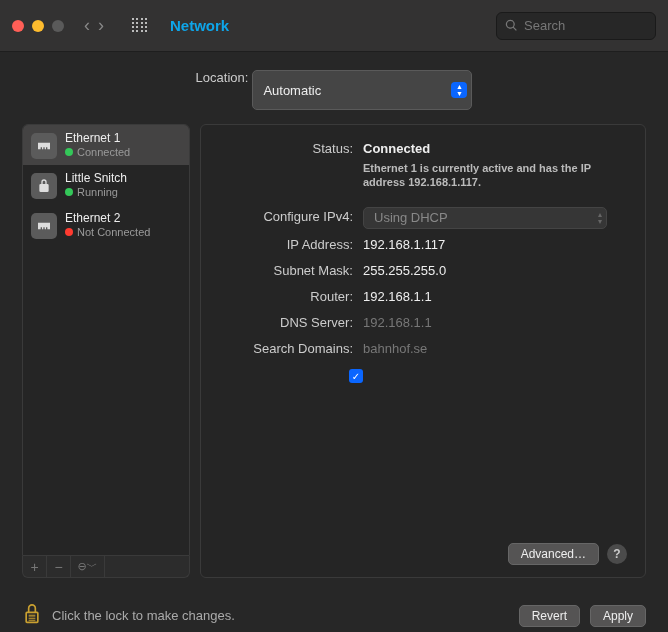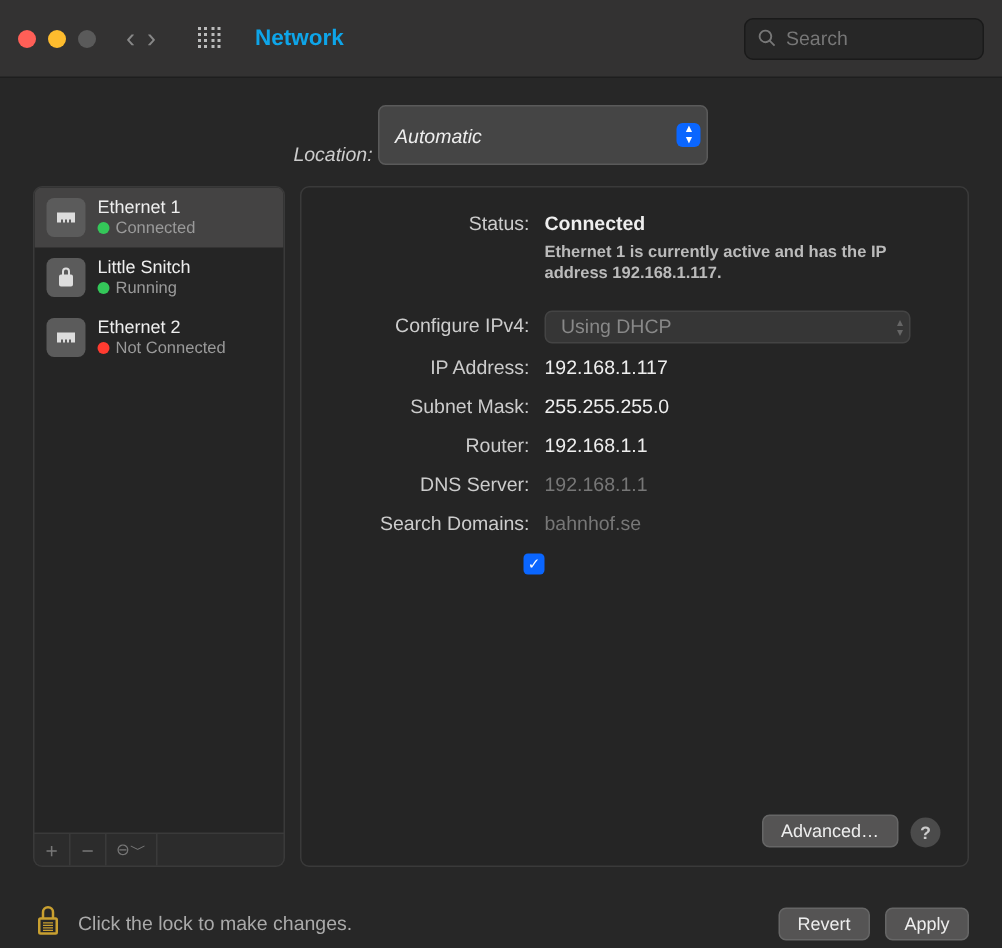--- a/index.html
+++ b/index.html
@@ -15,33 +15,33 @@
 .navarrows { display: flex; gap: 8px; margin-left: 10px; color: #888; }
 .navarrows span { font-size: 18px; font-weight: 300; }
 .appsgrid { width: 16px; height: 16px; display: grid; grid-template-columns: repeat(4,1fr); grid-template-rows: repeat(4,1fr); gap: 1px; margin-left: 18px; }
 .appsgrid i { background: #bbb; width: 2px; height: 2px; display: block; }
 .wtitle { font-weight: 600; font-size: 15px; color: #0ea5e9; margin-left: 12px; }
 .spacer { flex: 1; }
 .searchbox { background: #272727; border: 1px solid #1a1a1a; border-radius: 6px; height: 28px; width: 160px; display: flex; align-items: center; padding: 0 8px; color: #777; gap: 6px; }
 .searchbox svg { width: 13px; height: 13px; fill: #777; }
 
 
-.location-row { display: flex; align-items: flex-end; justify-content: center; gap: 4px; padding: 18px 0 14px; font-style: italic; }
+.location-row { display: flex; align-items: flex-start; justify-content: center; gap: 4px; padding: 18px 0 14px; }
 .location-row label { color: #ccc; font-size: 13px; }
 .select { background: #454545; border: 0.5px solid #5a5a5a; border-radius: 5px; height: 40px; display: flex; align-items: center; padding: 0 4px 0 10px; font-size: 13px; color: #eee; position: relative; }
 .select.loc { width: 220px; justify-content: space-between; }
 .select .stepper { background: #0a66ff; width: 16px; height: 16px; border-radius: 4px; display: flex; flex-direction: column; align-items: center; justify-content: center; color: white; font-size: 7px; line-height: 7px; }
 
 
 .main { display: flex; padding: 0 22px 14px; gap: 10px; }
 
 
 .sidebar { width: 168px; display: flex; flex-direction: column; }
 .netlist { flex: 1; border: 1px solid #3a3a3a; border-radius: 6px 6px 0 0; background: #252525; overflow: hidden; }
-.netitem { display: flex; align-items: center; gap: 8px; padding: 6px 8px; }
+.netitem { display: flex; align-items: flex-end; gap: 8px; padding: 6px 8px; }
 .netitem.sel { background: #444343; }
 .neticon { width: 26px; height: 26px; background: #5b5b5b; border-radius: 5px; display: flex; align-items: center; justify-content: center; }
 .neticon svg { width: 16px; height: 16px; fill: #ddd; }
 .netinfo { display: flex; flex-direction: column; line-height: 14px; }
 .netname { font-size: 12px; color: #eee; }
 .netstatus { font-size: 11px; display: flex; align-items: center; gap: 4px; }
 .dot { width: 8px; height: 8px; border-radius: 50%; display: inline-block; }
 .dot.green { background: #34c759; }
 .dot.red { background: #ff3b30; }
 .netstatus span.txt { color: #9a9a9a; }
@@ -62,21 +62,21 @@
 .select.ipv4 { width: 244px; height: 22px; color: #888; background: #363636; border-color: #444;}
 .select.ipv4 .stepper2 { color: #666; font-size: 8px; display: flex; flex-direction: column; margin-left: auto; line-height: 7px; }
 
 .checkrow { display: flex; align-items: flex-start; gap: 8px; margin-top: 2px; }
 .checkrow .cbwrap { width: 144px; display: flex; justify-content: flex-end; padding-right: 0; }
 .checkbox { width: 14px; height: 14px; background: #0a66ff; border-radius: 3px; display: flex; align-items: center; justify-content: center; color: white; font-size: 10px; margin-top: 2px; }
 .checkrow .cblabel { flex: 1; }
 .checkrow .cblabel .main-lbl { font-size: 13px; color: #eee; }
 .checkrow .cblabel .desc { font-size: 11px; line-height: 14px; color: #fff; margin-top: 6px; background: #3e5f9a; padding: 1px 2px; display: inline; }
 
-.details-footer { margin-top: auto; display: flex; justify-content: flex-end; align-items: flex-end; gap: 8px; }
+.details-footer { margin-top: auto; display: flex; justify-content: flex-end; align-items: center; gap: 8px; }
 .btn { background: #555454; border: 0.5px solid #666; border-radius: 5px; color: #eee; font-size: 12px; padding: 3px 12px; height: 22px; display: flex; align-items: center; }
 .helpbtn { width: 20px; height: 20px; border-radius: 50%; background: #4b4b4b; color: #ccc; display: flex; align-items: center; justify-content: center; font-size: 12px; font-weight: 600; }
 
 
 .bottombar { display: flex; align-items: center; padding: 10px 22px 14px; gap: 10px; }
 .lockicon svg { width: 20px; height: 24px; fill: #c9a030; }
 .locktext { color: #aaa; font-size: 13px; }
 .bottombar .spacer { flex: 1; }
 </style>
 </head>

